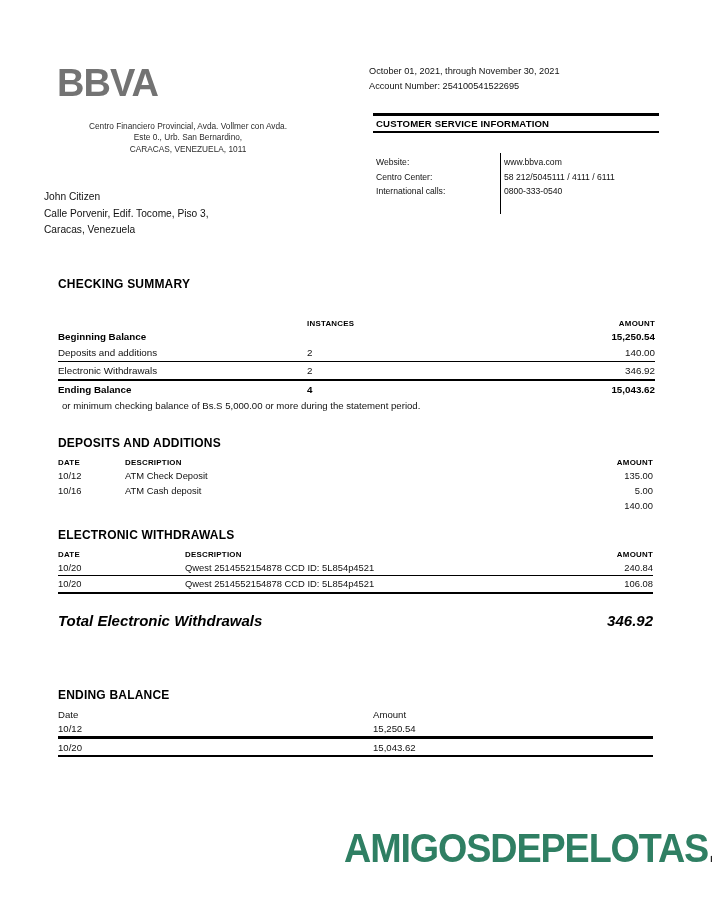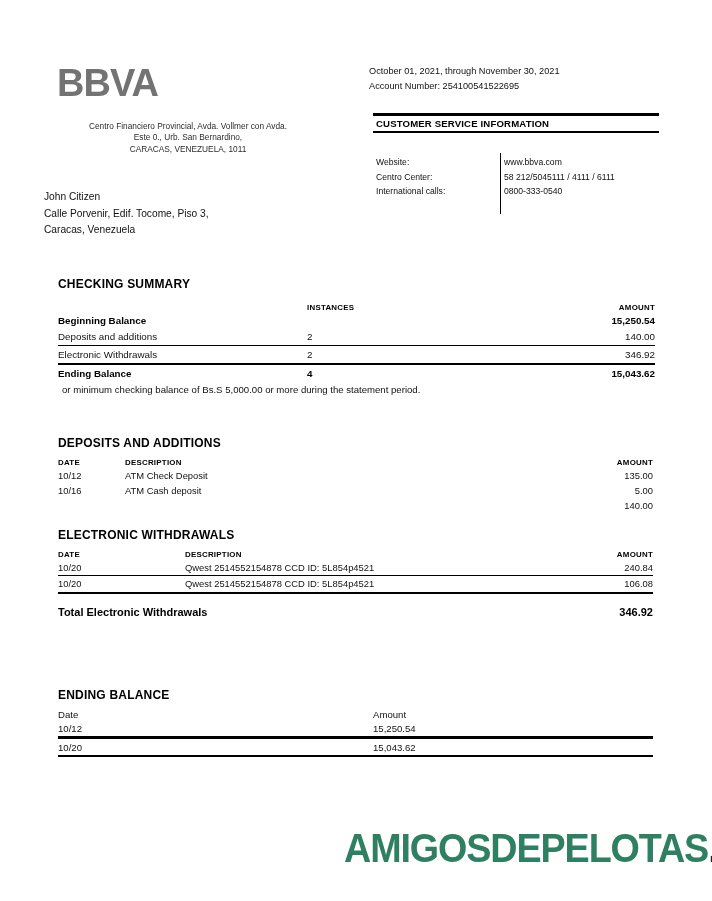--- a/index.html
+++ b/index.html
@@ -136,21 +136,21 @@
     left: 58px;
     top: 277px;
     width: 597px;
   }
   .chk-head-row,
   .chk-row {
     display: flex;
     align-items: baseline;
   }
   .chk-head-row {
-    margin-top: 12px;
+    margin-top: 28px;
   }
   .chk-c1 { width: 249px; }
   .chk-c2 { width: 148px; }
   .chk-c3 { flex: 1; text-align: right; }
   .chk-row {
     font-size: 9.8px;
     line-height: 1.58;
     color: #111;
     padding-top: 1px;
   }
@@ -191,24 +191,25 @@
     padding-top: 0.5px;
   }
   .dep-c1 { width: 67px; }
   .dep-c2 { flex: 1; }
   .dep-c3 { width: 110px; text-align: right; }
   .wd-c1 { width: 127px; }
   .wd-c2 { flex: 1; }
   .wd-c3 { width: 110px; text-align: right; }
   .txn-total {
     display: flex;
-    font-size: 11px;
+    font-size: 15px;
     font-weight: bold;
     color: #000;
-    padding-top: 12px;
+    padding-top: 18px;
+    font-style: italic;
   }
   .txn-total .lbl { flex: 1; }
   .txn-total .val { width: 110px; text-align: right; }
   .dep-sum {
     display: flex;
     font-size: 9.4px;
     color: #111;
     padding-top: 2px;
   }
   .dep-sum .lbl { flex: 1; }

